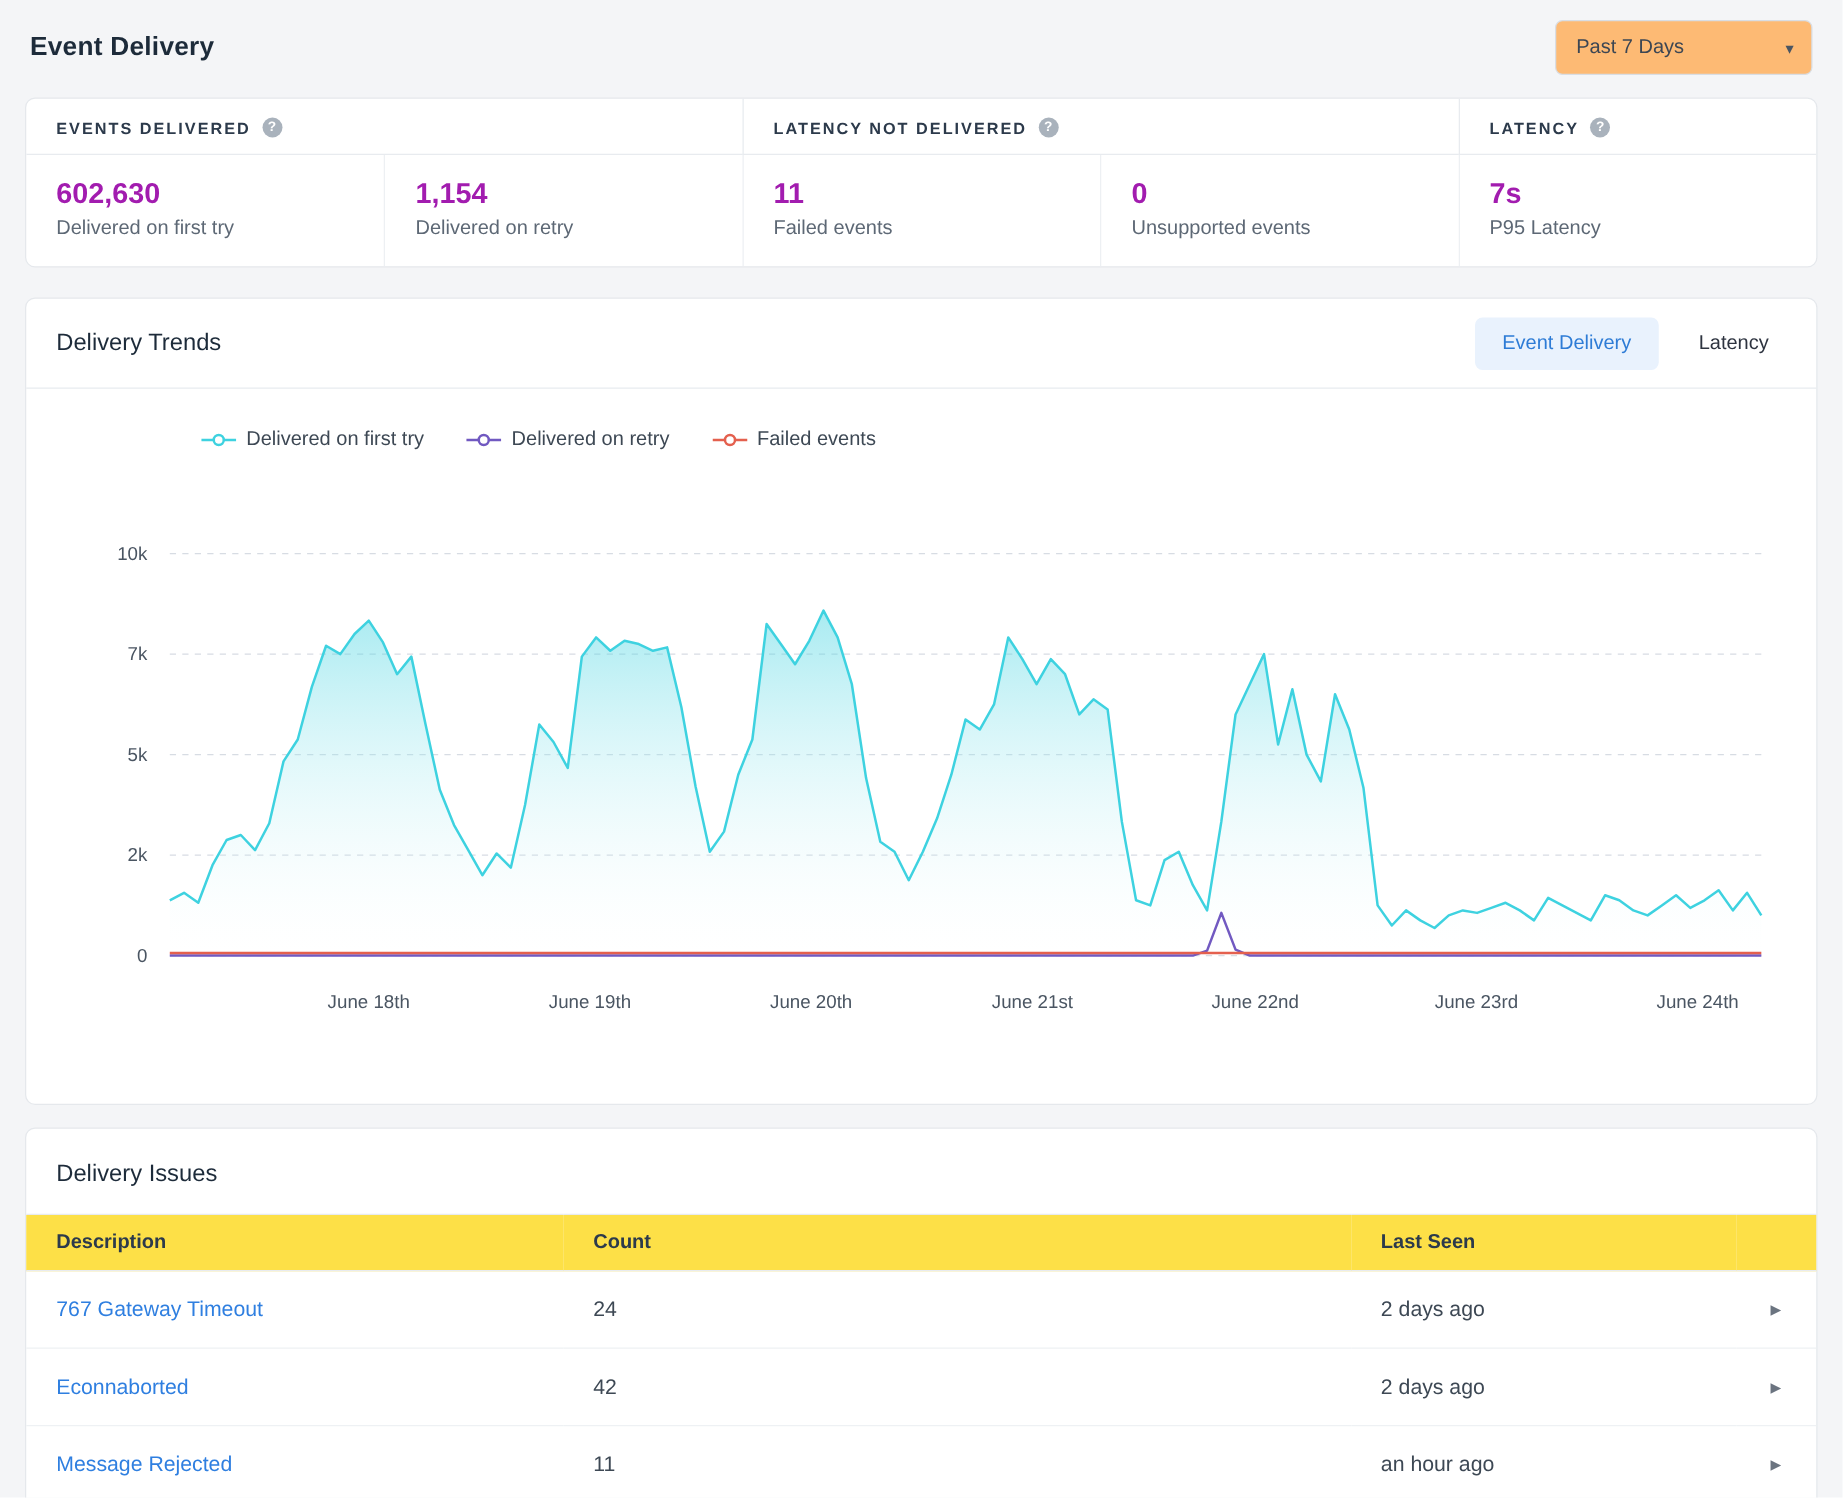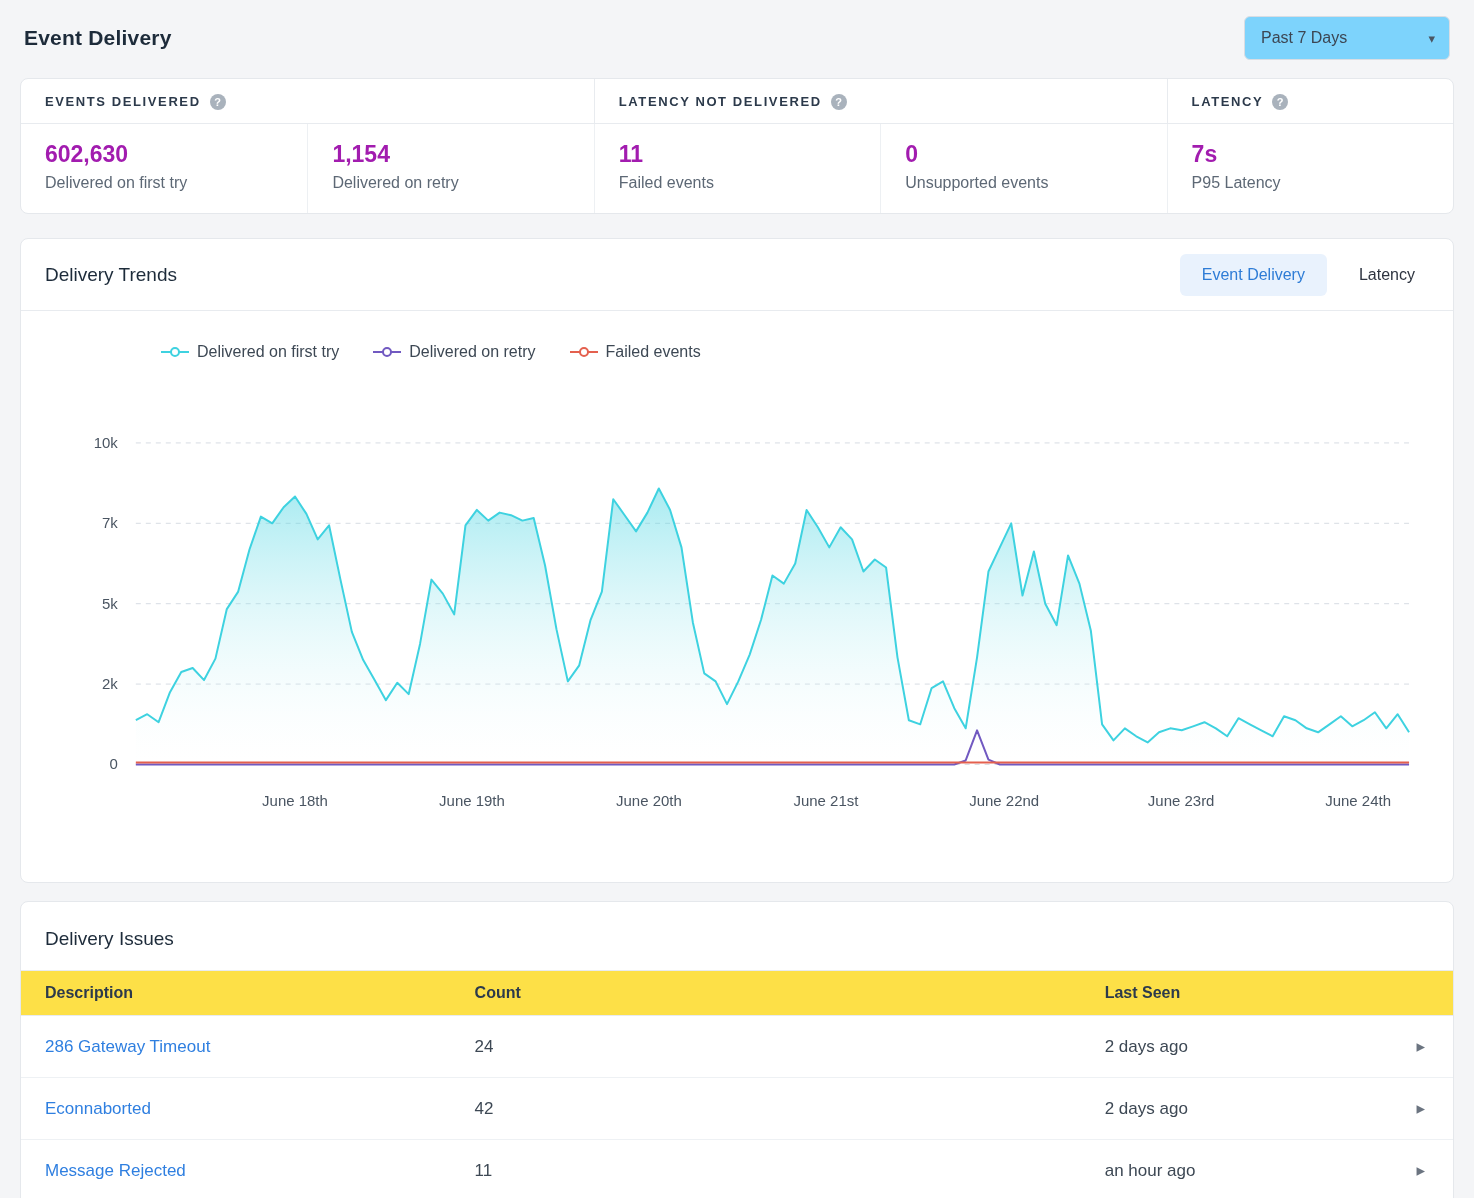--- a/index.html
+++ b/index.html
@@ -10,33 +10,33 @@
     color: #2c3a4b;
   }
   .page { padding: 14px 20px 0 20px; }
 
   
   .topbar { display: flex; justify-content: space-between; align-items: center; margin-bottom: 16px; padding: 2px 4px; }
   .page-title { font-size: 21px; font-weight: 700; color: #1d2b3a; letter-spacing: 0.2px; }
   .dropdown {
     display: flex; align-items: center; justify-content: space-between;
     width: 206px; height: 44px; padding: 0 14px 0 16px;
-    background: #7dd3fc; border: 1px solid #d9dde3; border-radius: 6px;
+    background: #fdba74; border: 1px solid #d9dde3; border-radius: 6px;
     font-size: 16px; color: #3c4653; cursor: pointer;
     font-family: "Liberation Sans", sans-serif;
   }
   .dropdown .caret { font-size: 13px; color: #4a5562; }
 
   
   .card { background: #fff; border: 1px solid #e5e8ec; border-radius: 8px; }
 
   
   .stats-card { margin-bottom: 24px; overflow: hidden; }
   .stats-grid { display: grid; grid-template-columns: repeat(5, 1fr); }
-  .stats-head { display: flex; align-items: flex-start; gap: 9px; padding: 15px 24px 13px 24px; border-bottom: 1px solid #e8ebef; }
+  .stats-head { display: flex; align-items: center; gap: 9px; padding: 15px 24px 13px 24px; border-bottom: 1px solid #e8ebef; }
   .stats-head .label { font-size: 13px; font-weight: 700; letter-spacing: 1.6px; color: #2c3a4b; }
   .span2 { grid-column: span 2; }
   .group-border { border-left: 1px solid #e8ebef; }
   .metric { padding: 17px 24px 21px 24px; }
   .metric .value { font-size: 23px; font-weight: 700; color: #a21caf; margin-bottom: 6px; }
   .metric .mlabel { font-size: 16px; color: #5d6875; }
   .cell-border { border-left: 1px solid #edf0f3; }
   .help-icon {
     width: 16px; height: 16px; border-radius: 50%; background: #a9b2bc;
     color: #fff; font-size: 11px; font-weight: 700; line-height: 16px; text-align: center;
@@ -204,21 +204,21 @@
       <thead>
         <tr>
           <th>Description</th>
           <th>Count</th>
           <th>Last Seen</th>
           <th></th>
         </tr>
       </thead>
       <tbody>
         <tr>
-          <td><a href="#" class="issue-link">286 Gateway Timeout</a></td>
+          <td><a href="#" class="issue-link">767 Gateway Timeout</a></td>
           <td>24</td>
           <td>2 days ago</td>
           <td class="chev-cell"><span class="chevron">▸</span></td>
         </tr>
         <tr>
           <td><a href="#" class="issue-link">Econnaborted</a></td>
           <td>42</td>
           <td>2 days ago</td>
           <td class="chev-cell"><span class="chevron">▸</span></td>
         </tr>

